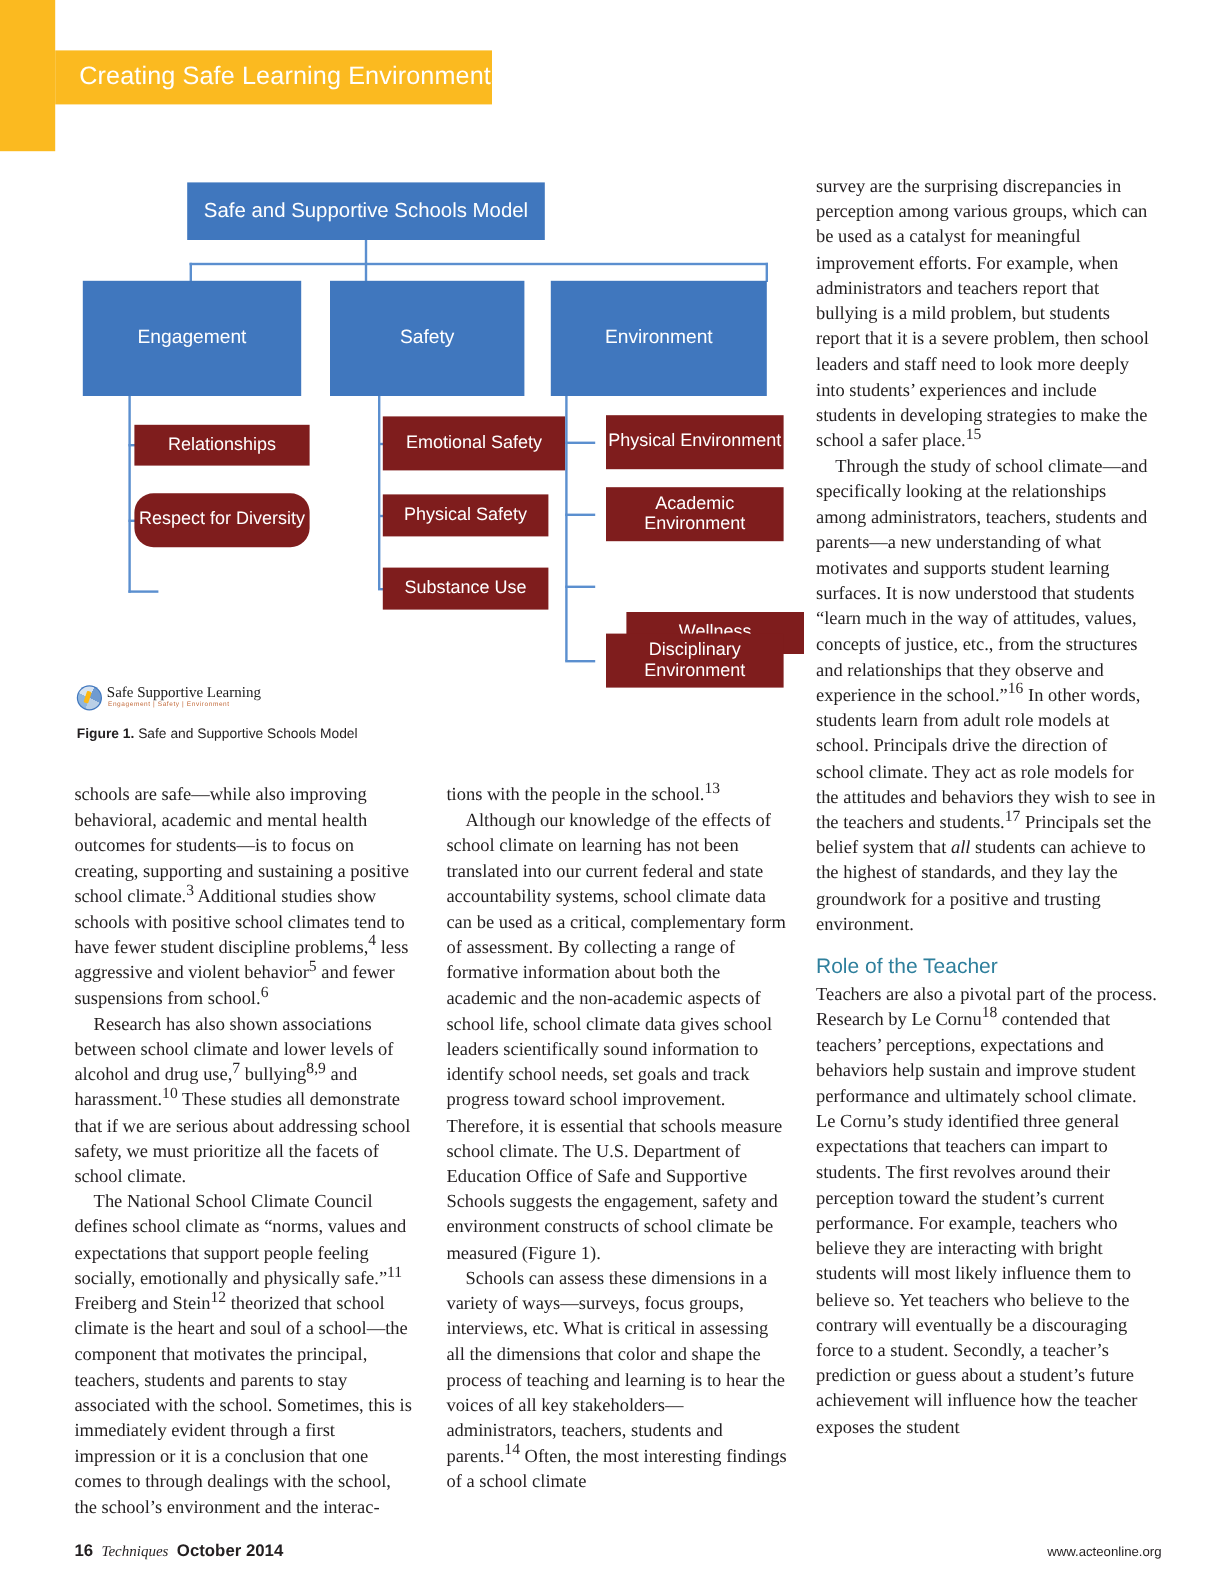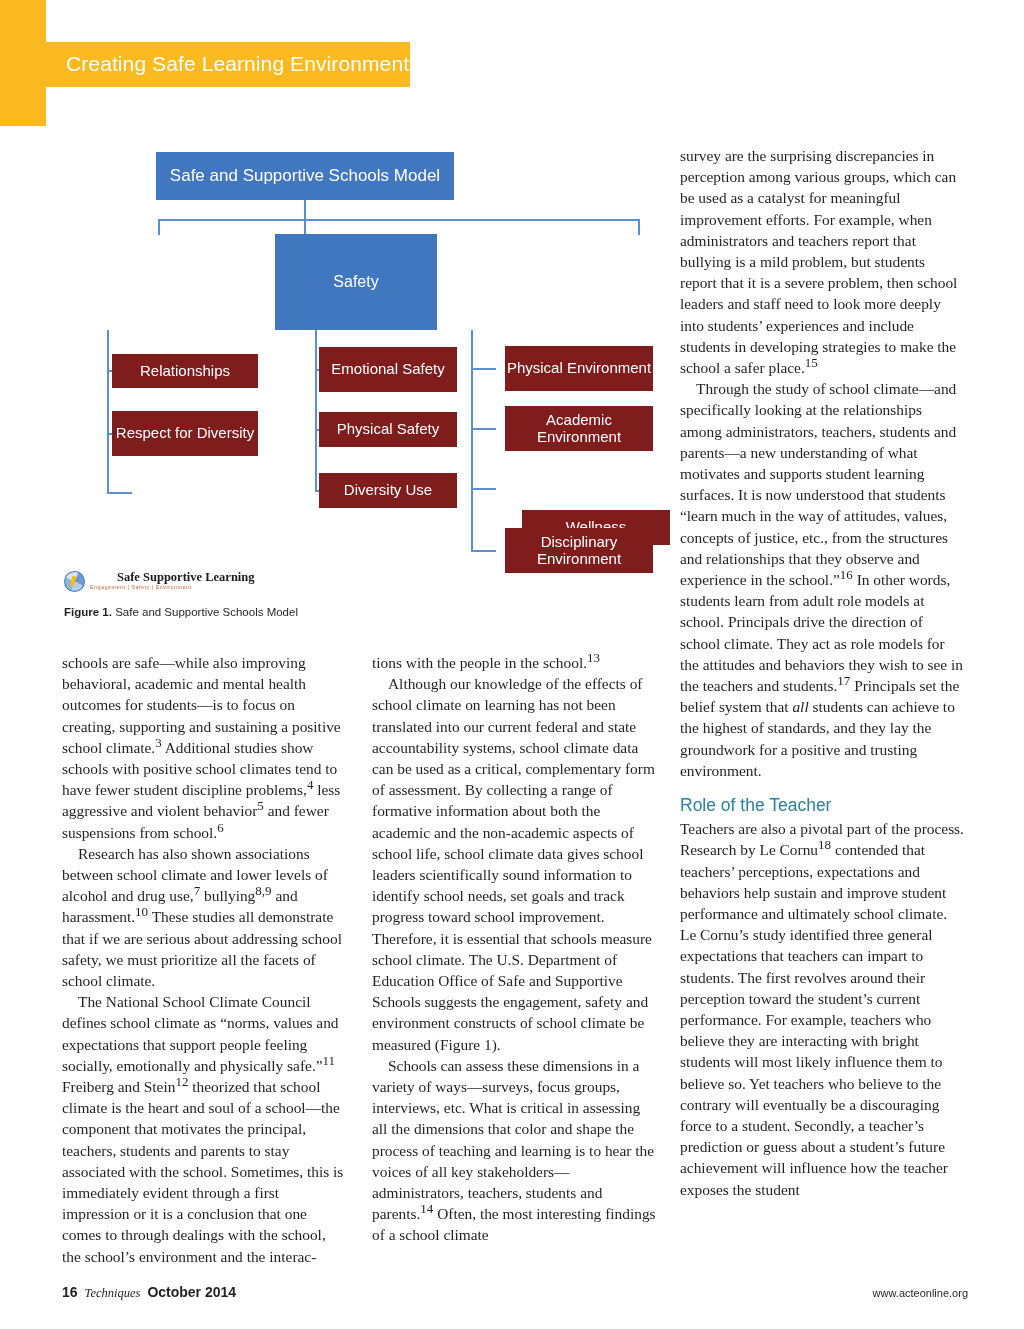--- a/index.html
+++ b/index.html
@@ -118,25 +118,24 @@
     width: 4px; height: 10px;
     background: #fdb913;
     transform: rotate(18deg);
     border-radius: 1px;
   }
   .logo-name {
     position: absolute;
     left: 25px;
     top: 0px;
     font-family: "Liberation Serif", serif;
-    font-weight: bold;
+    font-weight: normal;
     font-size: 12.5px;
     color: #1a1a1a;
     white-space: nowrap;
-    margin-left: 28px;
   }
   .logo-tag {
     position: absolute;
     left: 26px;
     top: 14px;
     font-family: "Liberation Sans", sans-serif;
     font-size: 5.4px;
     letter-spacing: 0.5px;
     color: #c26a3a;
     white-space: nowrap;
@@ -209,36 +208,38 @@
 <div class="figure-wrap">
 
   <div class="dg root" style="left:94px; top:4px; width:298px; height:48px;">Safe and Supportive Schools Model</div>
 
   <div class="conn v" style="left:242px; top:52px; width:2px; height:20px;"></div>
   <div class="conn h" style="left:96px; top:71px; width:482px; height:2px;"></div>
   <div class="conn v" style="left:96px; top:71px; width:2px; height:16px;"></div>
   <div class="conn v" style="left:242px; top:71px; width:2px; height:16px;"></div>
   <div class="conn v" style="left:576px; top:71px; width:2px; height:16px;"></div>
 
+  <div class="dg lvl1" style="left:7px; top:86px; width:182px; height:96px;">Engagement</div>
   <div class="dg lvl1" style="left:213px; top:86px; width:162px; height:96px;">Safety</div>
+  <div class="dg lvl1" style="left:397px; top:86px; width:180px; height:96px;">Environment</div>
 
   <div class="conn v" style="left:45px; top:182px; width:2px; height:164px;"></div>
   <div class="conn h" style="left:45px; top:222px; width:25px; height:2px;"></div>
   <div class="conn h" style="left:45px; top:285px; width:25px; height:2px;"></div>
   <div class="conn h" style="left:45px; top:344px; width:25px; height:2px;"></div>
   <div class="dg lvl2" style="left:50px; top:206px; width:146px; height:34px;">Relationships</div>
-  <div class="dg lvl2" style="left:50px; top:263px; width:146px; height:45px;">Respect for Diversity</div>
+  <div class="dg lvl2" style="left:50px; top:263px; width:146px; height:45px;border-radius:16px;">Respect for Diversity</div>
 
   <div class="conn v" style="left:253px; top:182px; width:2px; height:161px;"></div>
   <div class="conn h" style="left:253px; top:221px; width:25px; height:2px;"></div>
   <div class="conn h" style="left:253px; top:281px; width:25px; height:2px;"></div>
   <div class="conn h" style="left:253px; top:342px; width:25px; height:2px;"></div>
-  <div class="dg lvl2" style="left:257px; top:199px; width:138px; height:45px;">Emotional Safety</div>
+  <div class="dg lvl2" style="left:257px; top:199px; width:152px; height:45px;">Emotional Safety</div>
   <div class="dg lvl2" style="left:257px; top:264px; width:138px; height:35px;">Physical Safety</div>
-  <div class="dg lvl2" style="left:257px; top:325px; width:138px; height:35px;">Diversity Use</div>
+  <div class="dg lvl2" style="left:257px; top:325px; width:138px; height:35px;">Substance Use</div>
 
   <div class="conn v" style="left:409px; top:182px; width:2px; height:221px;"></div>
   <div class="conn h" style="left:409px; top:220px; width:25px; height:2px;"></div>
   <div class="conn h" style="left:409px; top:280px; width:25px; height:2px;"></div>
   <div class="conn h" style="left:409px; top:340px; width:25px; height:2px;"></div>
   <div class="conn h" style="left:409px; top:402px; width:25px; height:2px;"></div>
   <div class="dg lvl2" style="left:443px; top:198px; width:148px; height:45px;">Physical Environment</div>
   <div class="dg lvl2" style="left:443px; top:258px; width:148px; height:45px;">Academic Environment</div>
   <div class="dg lvl2" style="left:460px; top:322px; width:148px; height:35px;margin-top:40px;">Wellness</div>
   <div class="dg lvl2" style="left:443px; top:380px; width:148px; height:45px;">Disciplinary Environment</div>

